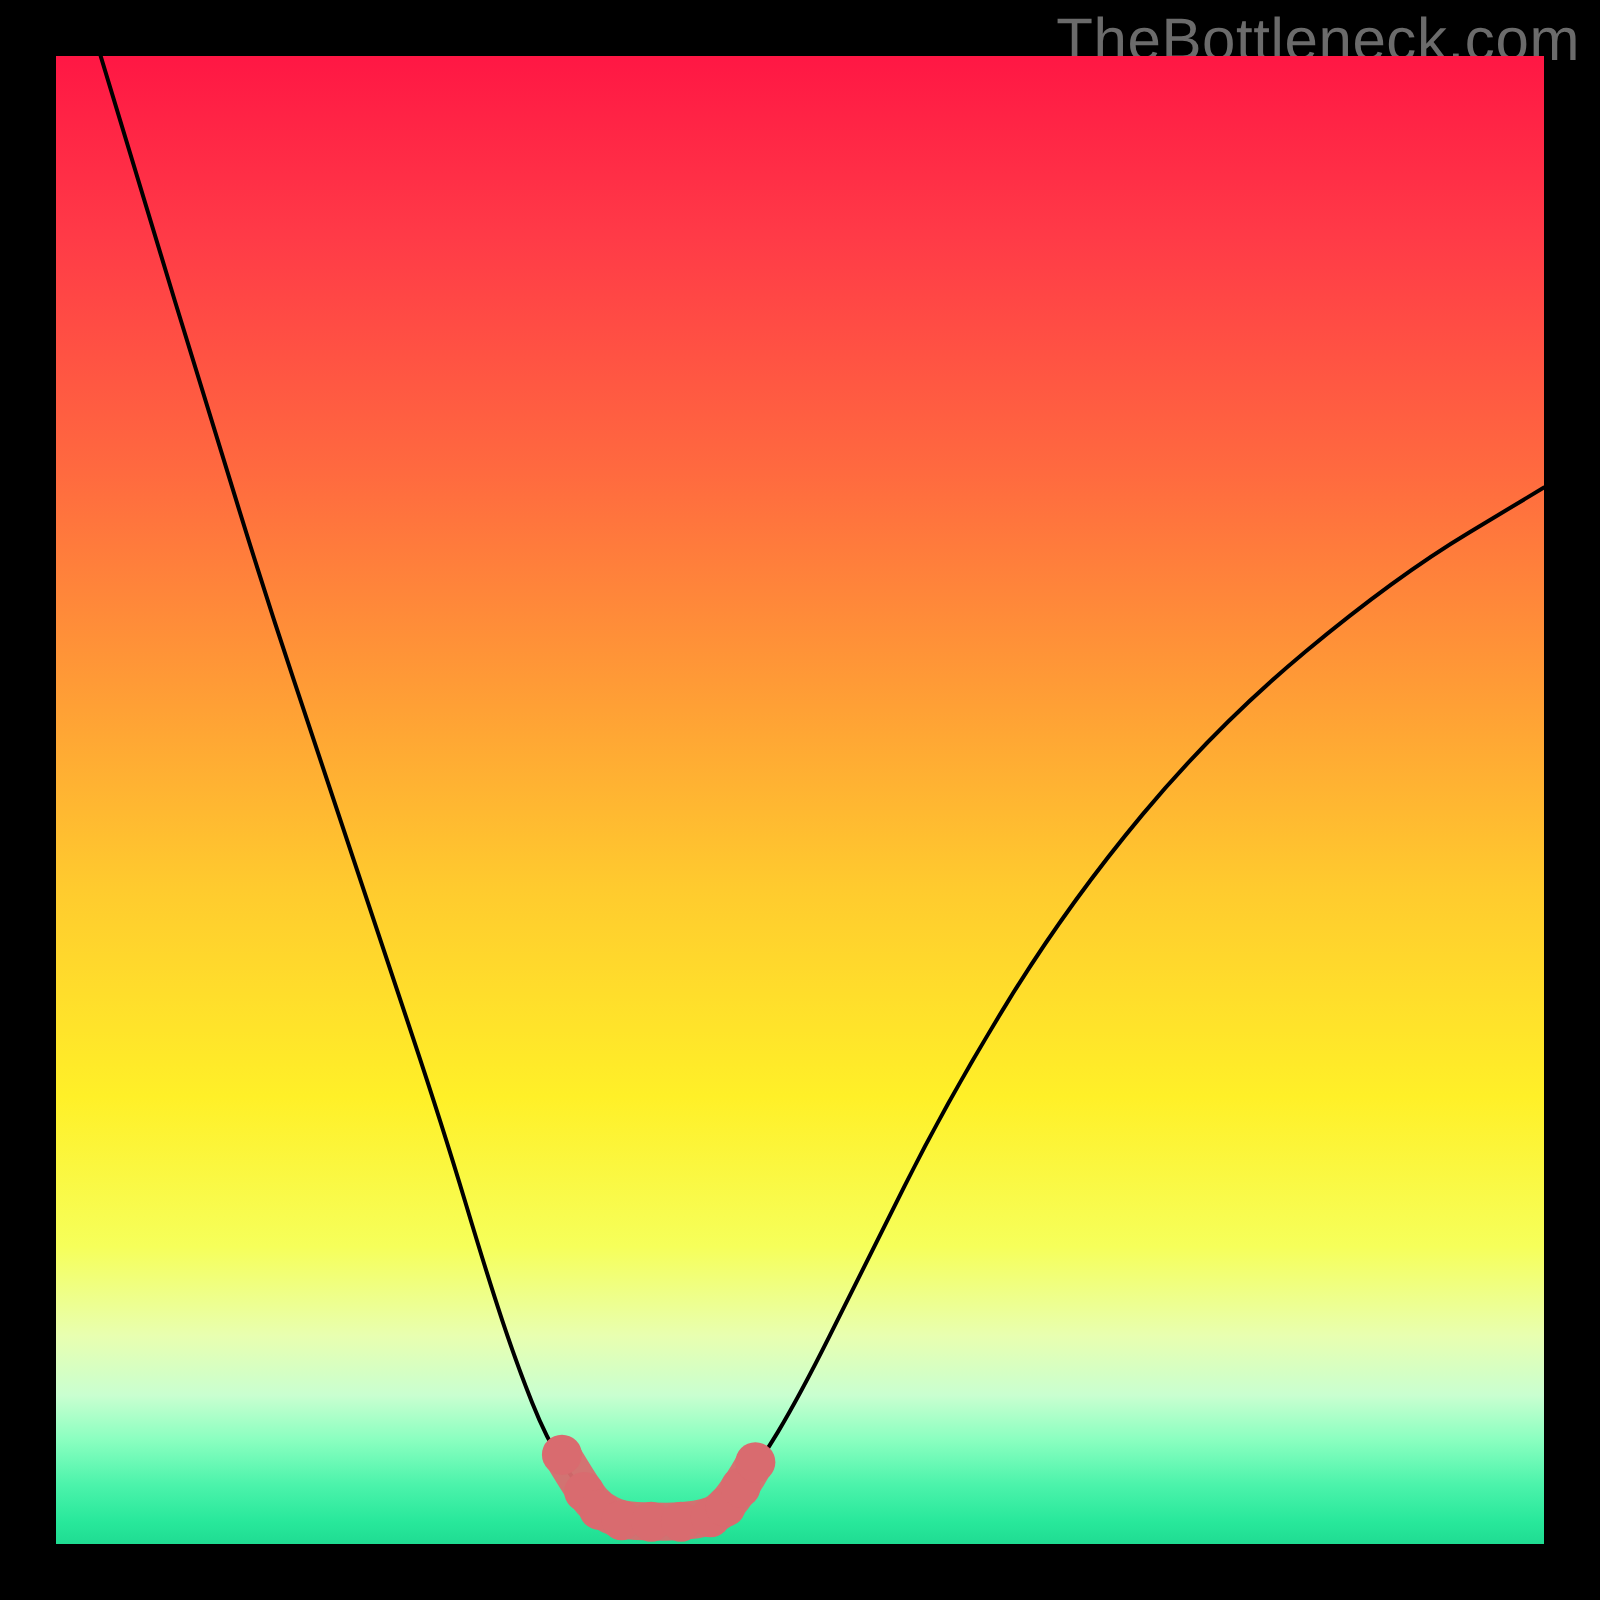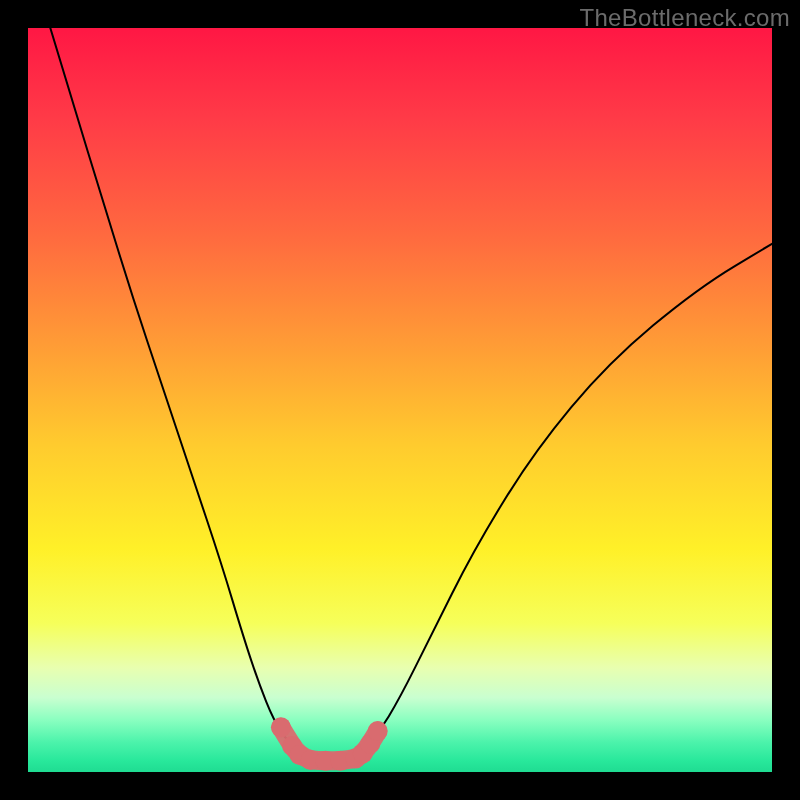--- a/index.html
+++ b/index.html
@@ -16,21 +16,21 @@
     top: 0;
     width: 800px;
     height: 800px;
     background: #000;
   }
   .watermark {
     position: absolute;
     top: 4px;
     right: 10px;
     font-family: Arial, Helvetica, sans-serif;
-    font-size: 24px;
+    font-size: 30px;
     font-weight: 500;
     color: #6b6b6b;
     letter-spacing: 0.3px;
   }
   .plot {
     position: absolute;
     left: 28px;
     top: 28px;
     width: 744px;
     height: 744px;

